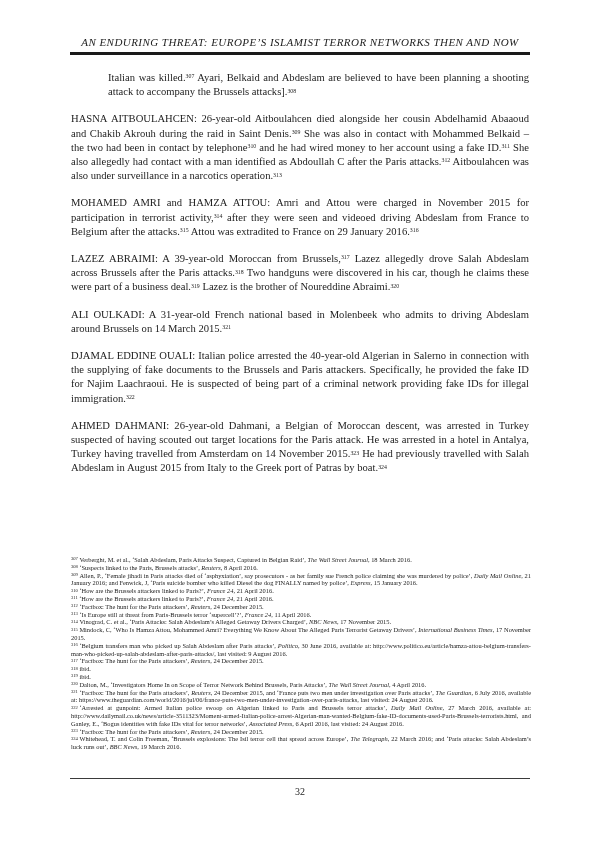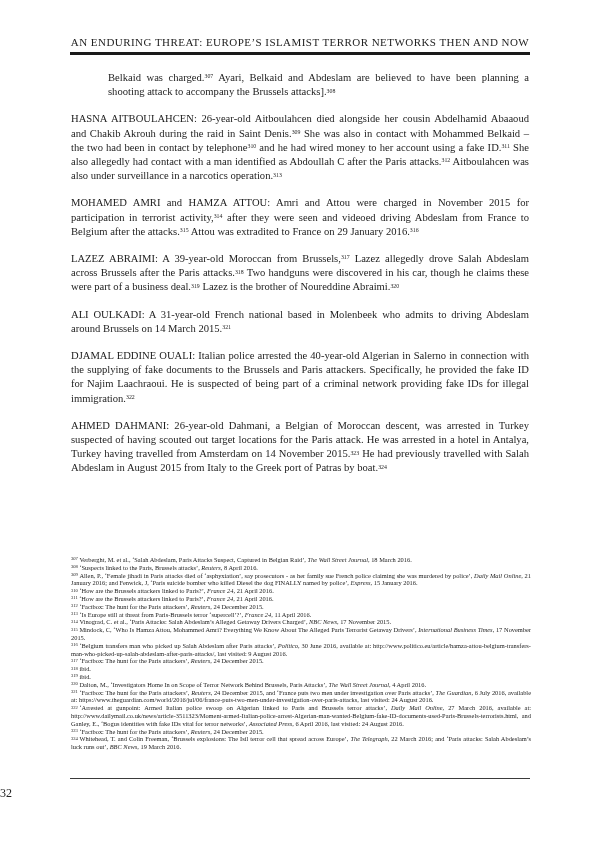--- a/index.html
+++ b/index.html
@@ -16,20 +16,21 @@
   .header {
     position: absolute;
     top: 36px;
     left: 70px;
     right: 70px;
     text-align: center;
     font-size: 11px;
     letter-spacing: 0.45px;
     color: #222;
     white-space: nowrap;
+    font-style: italic;
   }
   .header-rule {
     position: absolute;
     top: 52px;
     left: 70px;
     right: 70px;
     height: 2.5px;
     background: #1a1a1a;
   }
   .content {
@@ -76,32 +77,33 @@
     left: 70px;
     right: 70px;
     height: 1px;
     background: #3a3a3a;
   }
   .page-number {
     position: absolute;
     top: 786px;
     left: 0;
     right: 0;
-    font-size: 12px;
+    text-align: center;
+    font-size: 10px;
     color: #222;
   }
 </style>
 </head>
 <body>
 
 <div class="page">
   <div class="header">AN ENDURING THREAT: EUROPE’S ISLAMIST TERROR NETWORKS THEN AND NOW</div>
   <div class="header-rule"></div>
   <div class="content" id="content">
-      <p class="para quote"><span>Belkaid was charged.</span><sup>307</sup><span> Ayari, Belkaid and Abdeslam are believed to have been planning a shooting attack to accompany the Brussels attacks].</span><sup>308</sup></p>
+      <p class="para quote"><span>Italian was killed.</span><sup>307</sup><span> Ayari, Belkaid and Abdeslam are believed to have been planning a shooting attack to accompany the Brussels attacks].</span><sup>308</sup></p>
       <p class="para"><span>HASNA AITBOULAHCEN: 26-year-old Aitboulahcen died alongside her cousin Abdelhamid Abaaoud and Chakib Akrouh during the raid in Saint Denis.</span><sup>309</sup><span> She was also in contact with Mohammed Belkaid – the two had been in contact by telephone</span><sup>310</sup><span> and he had wired money to her account using a fake ID.</span><sup>311</sup><span> She also allegedly had contact with a man identified as Abdoullah C after the Paris attacks.</span><sup>312</sup><span> Aitboulahcen was also under surveillance in a narcotics operation.</span><sup>313</sup></p>
       <p class="para"><span>MOHAMED AMRI and HAMZA ATTOU: Amri and Attou were charged in November 2015 for participation in terrorist activity,</span><sup>314</sup><span> after they were seen and videoed driving Abdeslam from France to Belgium after the attacks.</span><sup>315</sup><span> Attou was extradited to France on 29 January 2016.</span><sup>316</sup></p>
       <p class="para"><span>LAZEZ ABRAIMI: A 39-year-old Moroccan from Brussels,</span><sup>317</sup><span> Lazez allegedly drove Salah Abdeslam across Brussels after the Paris attacks.</span><sup>318</sup><span> Two handguns were discovered in his car, though he claims these were part of a business deal.</span><sup>319</sup><span> Lazez is the brother of Noureddine Abraimi.</span><sup>320</sup></p>
       <p class="para"><span>ALI OULKADI: A 31-year-old French national based in Molenbeek who admits to driving Abdeslam around Brussels on 14 March 2015.</span><sup>321</sup></p>
       <p class="para"><span>DJAMAL EDDINE OUALI: Italian police arrested the 40-year-old Algerian in Salerno in connection with the supplying of fake documents to the Brussels and Paris attackers. Specifically, he provided the fake ID for Najim Laachraoui. He is suspected of being part of a criminal network providing fake IDs for illegal immigration.</span><sup>322</sup></p>
       <p class="para"><span>AHMED DAHMANI: 26-year-old Dahmani, a Belgian of Moroccan descent, was arrested in Turkey suspected of having scouted out target locations for the Paris attack. He was arrested in a hotel in Antalya, Turkey having travelled from Amsterdam on 14 November 2015.</span><sup>323</sup><span> He had previously travelled with Salah Abdeslam in August 2015 from Italy to the Greek port of Patras by boat.</span><sup>324</sup></p>
     </div>
   <div class="footnotes" id="footnotes">
       <div class="footnote"><sup>307</sup><span>Verberght, M. et al., ‘Salah Abdeslam, Paris Attacks Suspect, Captured in Belgian Raid’, </span><em>The Wall Street Journal</em><span>, 18 March 2016.</span></div>
       <div class="footnote"><sup>308</sup><span>‘Suspects linked to the Paris, Brussels attacks’, </span><em>Reuters</em><span>, 8 April 2016.</span></div>

